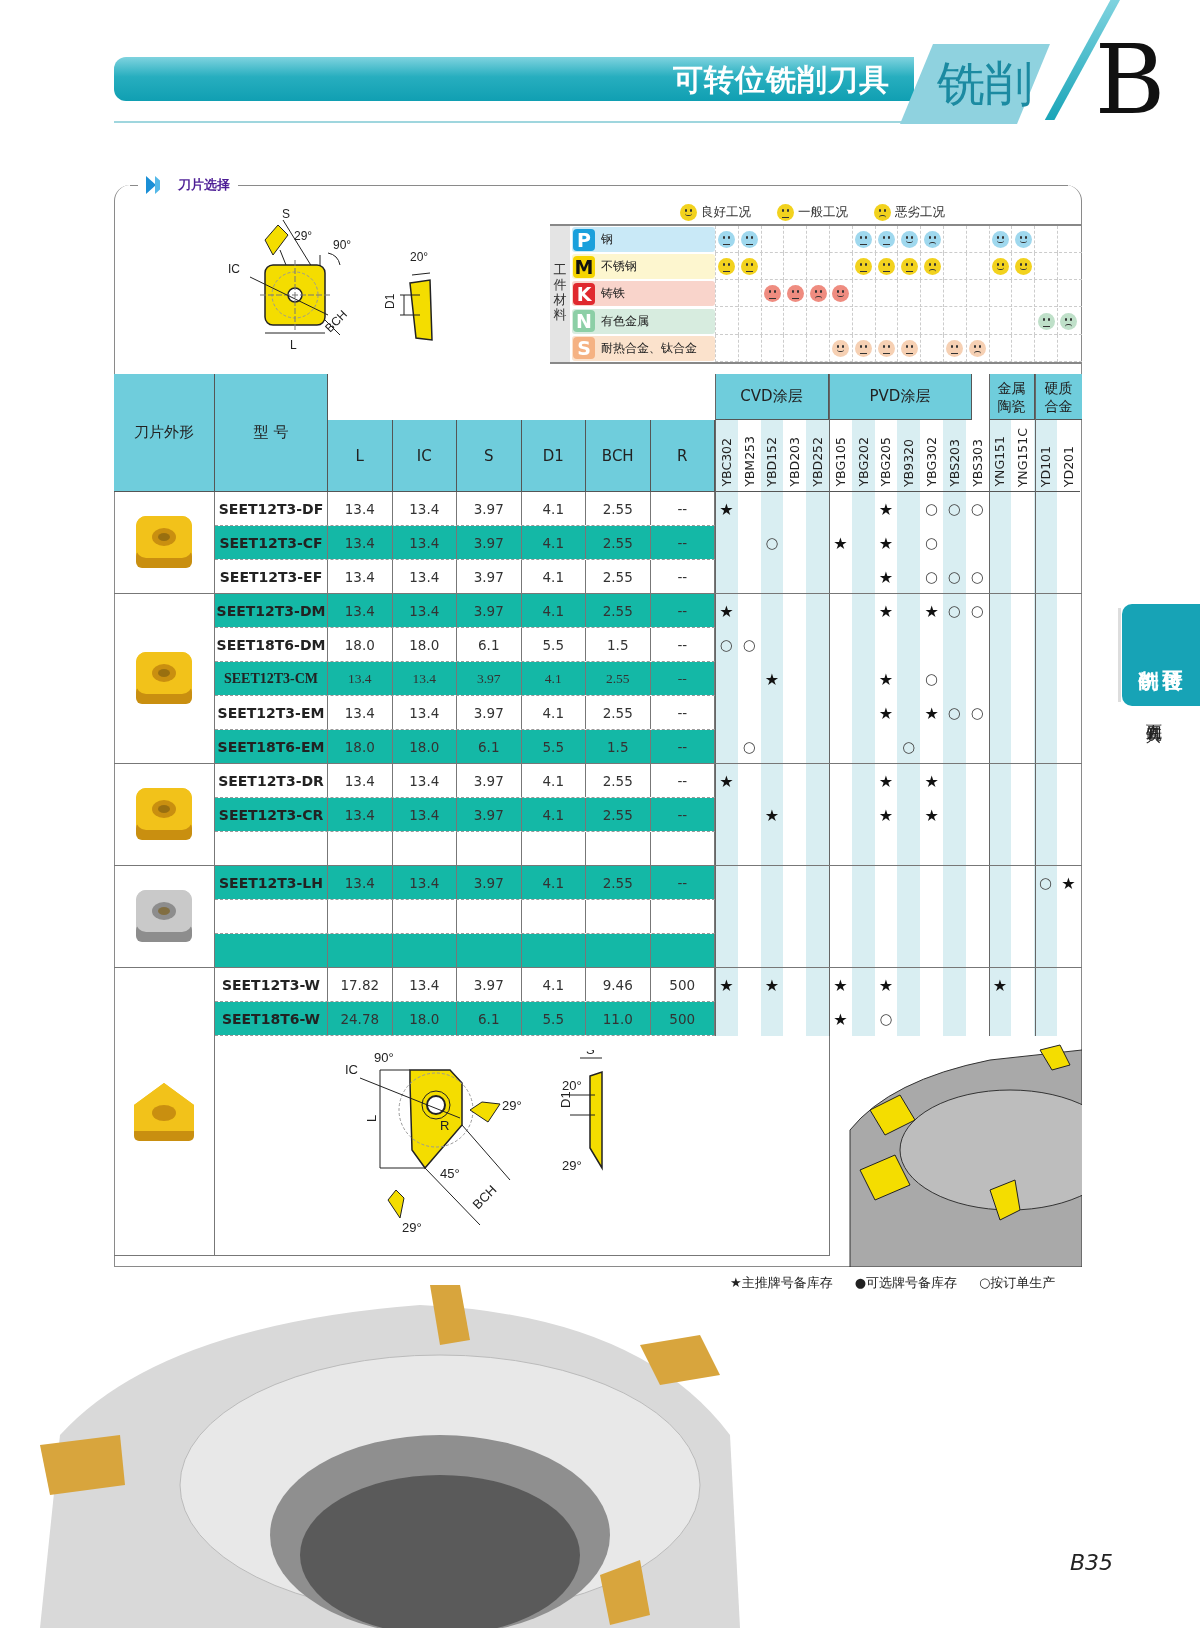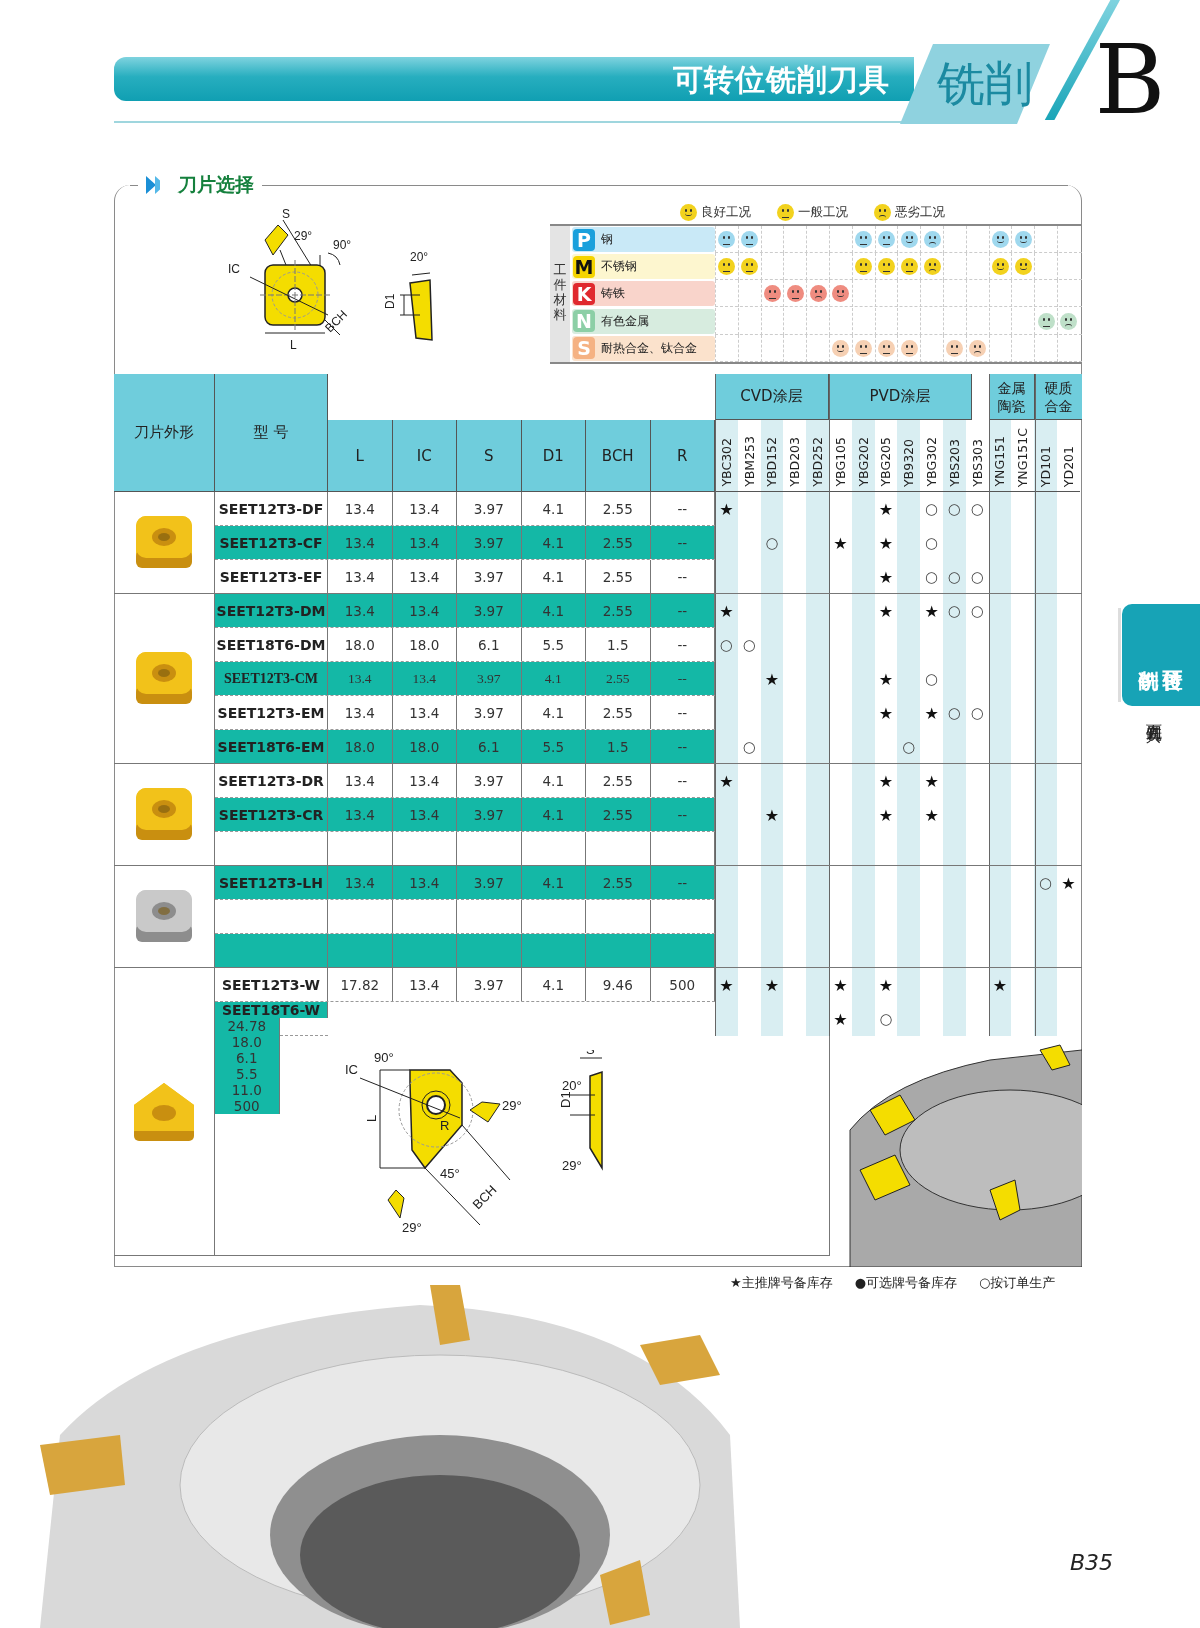--- a/index.html
+++ b/index.html
@@ -18,21 +18,21 @@
   .hdr-tab-text { left: 925px; top: 48px; width: 120px; height: 70px; font-size: 48px; color: #1b8aa1; line-height: 70px; text-align: center; }
   .hdr-slash { left: 1040px; top: 0; width: 80px; height: 120px; background: linear-gradient(180deg,#7fd3df,#1aa5b8);
     clip-path: polygon(88% 0, 100% 0, 18% 100%, 6% 100%); }
   .hdr-letter { left: 1085px; top: 30px; width: 90px; height: 100px; font-family: "DejaVu Serif", "Liberation Serif", serif;
     font-size: 96px; line-height: 100px; color: #111; text-align: center; }
 
   
   .section-box { left: 114px; top: 185px; width: 968px; height: 1082px; border: 1.5px solid #8a8a8a; border-top: none; border-radius: 16px 16px 0 0; }
   .section-topline { left: 130px; top: 185px; width: 938px; height: 1px; border-top: 1.5px solid #8a8a8a; }
   .section-title-wrap { left: 138px; top: 170px; height: 30px; background: #fff; padding: 0 8px; display: flex; align-items: center; gap: 4px; }
-  .section-title { font-size: 19px; font-weight: bold; color: #15803d; }
+  .section-title { font-size: 13px; font-weight: bold; color: #4c1d95; }
   .section-arrow { width: 28px; height: 18px; }
 
   
   .legend-top { left: 680px; top: 204px; display: flex; gap: 26px; font-size: 12.5px; color: #333; }
   .legend-top span.item { display: flex; align-items: center; gap: 4px; }
   .mgrid { left: 550px; top: 224px; width: 532px; height: 140px; border-top: 2px solid #888; border-bottom: 2px solid #888; }
   .mgrid-side { position: absolute; left: 0; top: 0; width: 20px; height: 136px; background: #e4e4e4;
     font-size: 13px; text-align: center; line-height: 15px; padding-top: 36px; color: #333; }
   .mrow { position: absolute; left: 22px; height: 27px; width: 510px; }
   .mlabel { position: absolute; left: 0; top: 1px; width: 143px; height: 25px; border-radius: 3px; display: flex; align-items: center; }
@@ -634,21 +634,21 @@
       <div class="cell">3.97</div>
       <div class="cell">4.1</div>
       <div class="cell">9.46</div>
       <div class="cell">500</div>
     </div>
     <div class="mark" style="left: 601px; top: 594px;">★</div>
     <div class="mark" style="left: 646.6px; top: 594px;">★</div>
     <div class="mark" style="left: 715px; top: 594px;">★</div>
     <div class="mark" style="left: 760.6px; top: 594px;">★</div>
     <div class="mark" style="left: 874.6px; top: 594px;">★</div>
-    <div class="row shade" style="top: 628px; flex-direction: column;">
+    <div class="row shade" style="top: 628px;">
       <div class="model">SEET18T6-W</div>
       <div class="cell">24.78</div>
       <div class="cell">18.0</div>
       <div class="cell">6.1</div>
       <div class="cell">5.5</div>
       <div class="cell">11.0</div>
       <div class="cell">500</div>
     </div>
     <div class="mark" style="left: 715px; top: 628px;">★</div>
     <div class="mark circle" style="left: 760.6px; top: 628px;">○</div>

